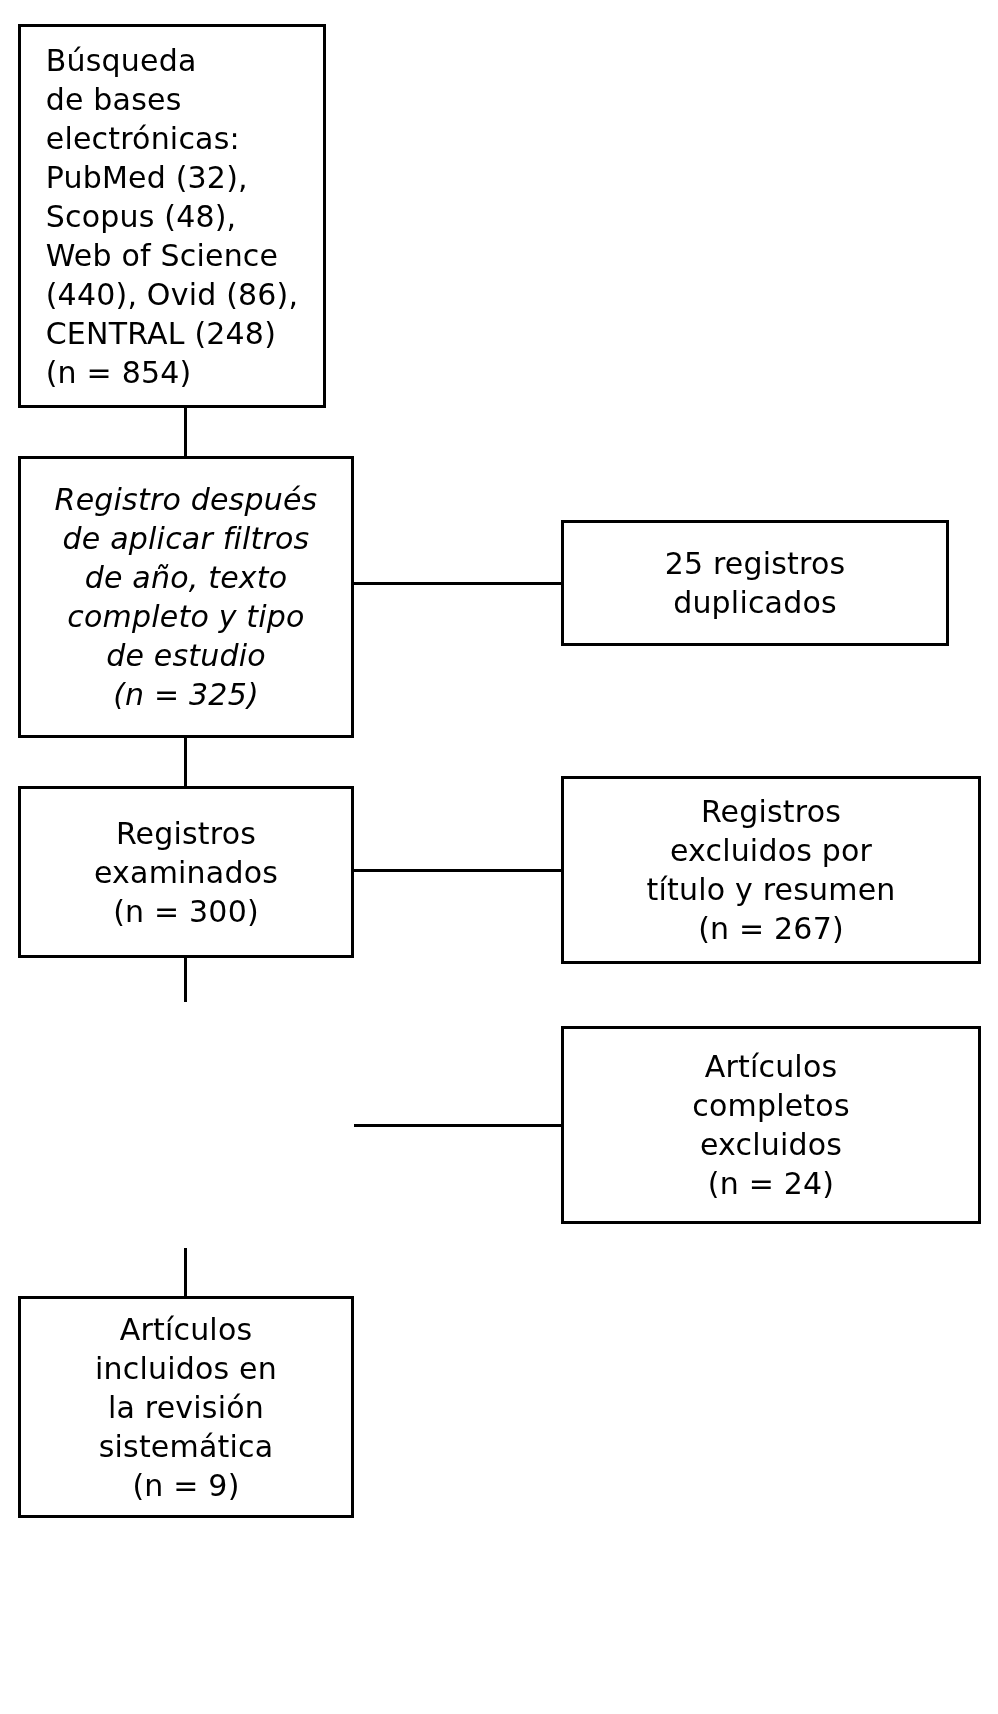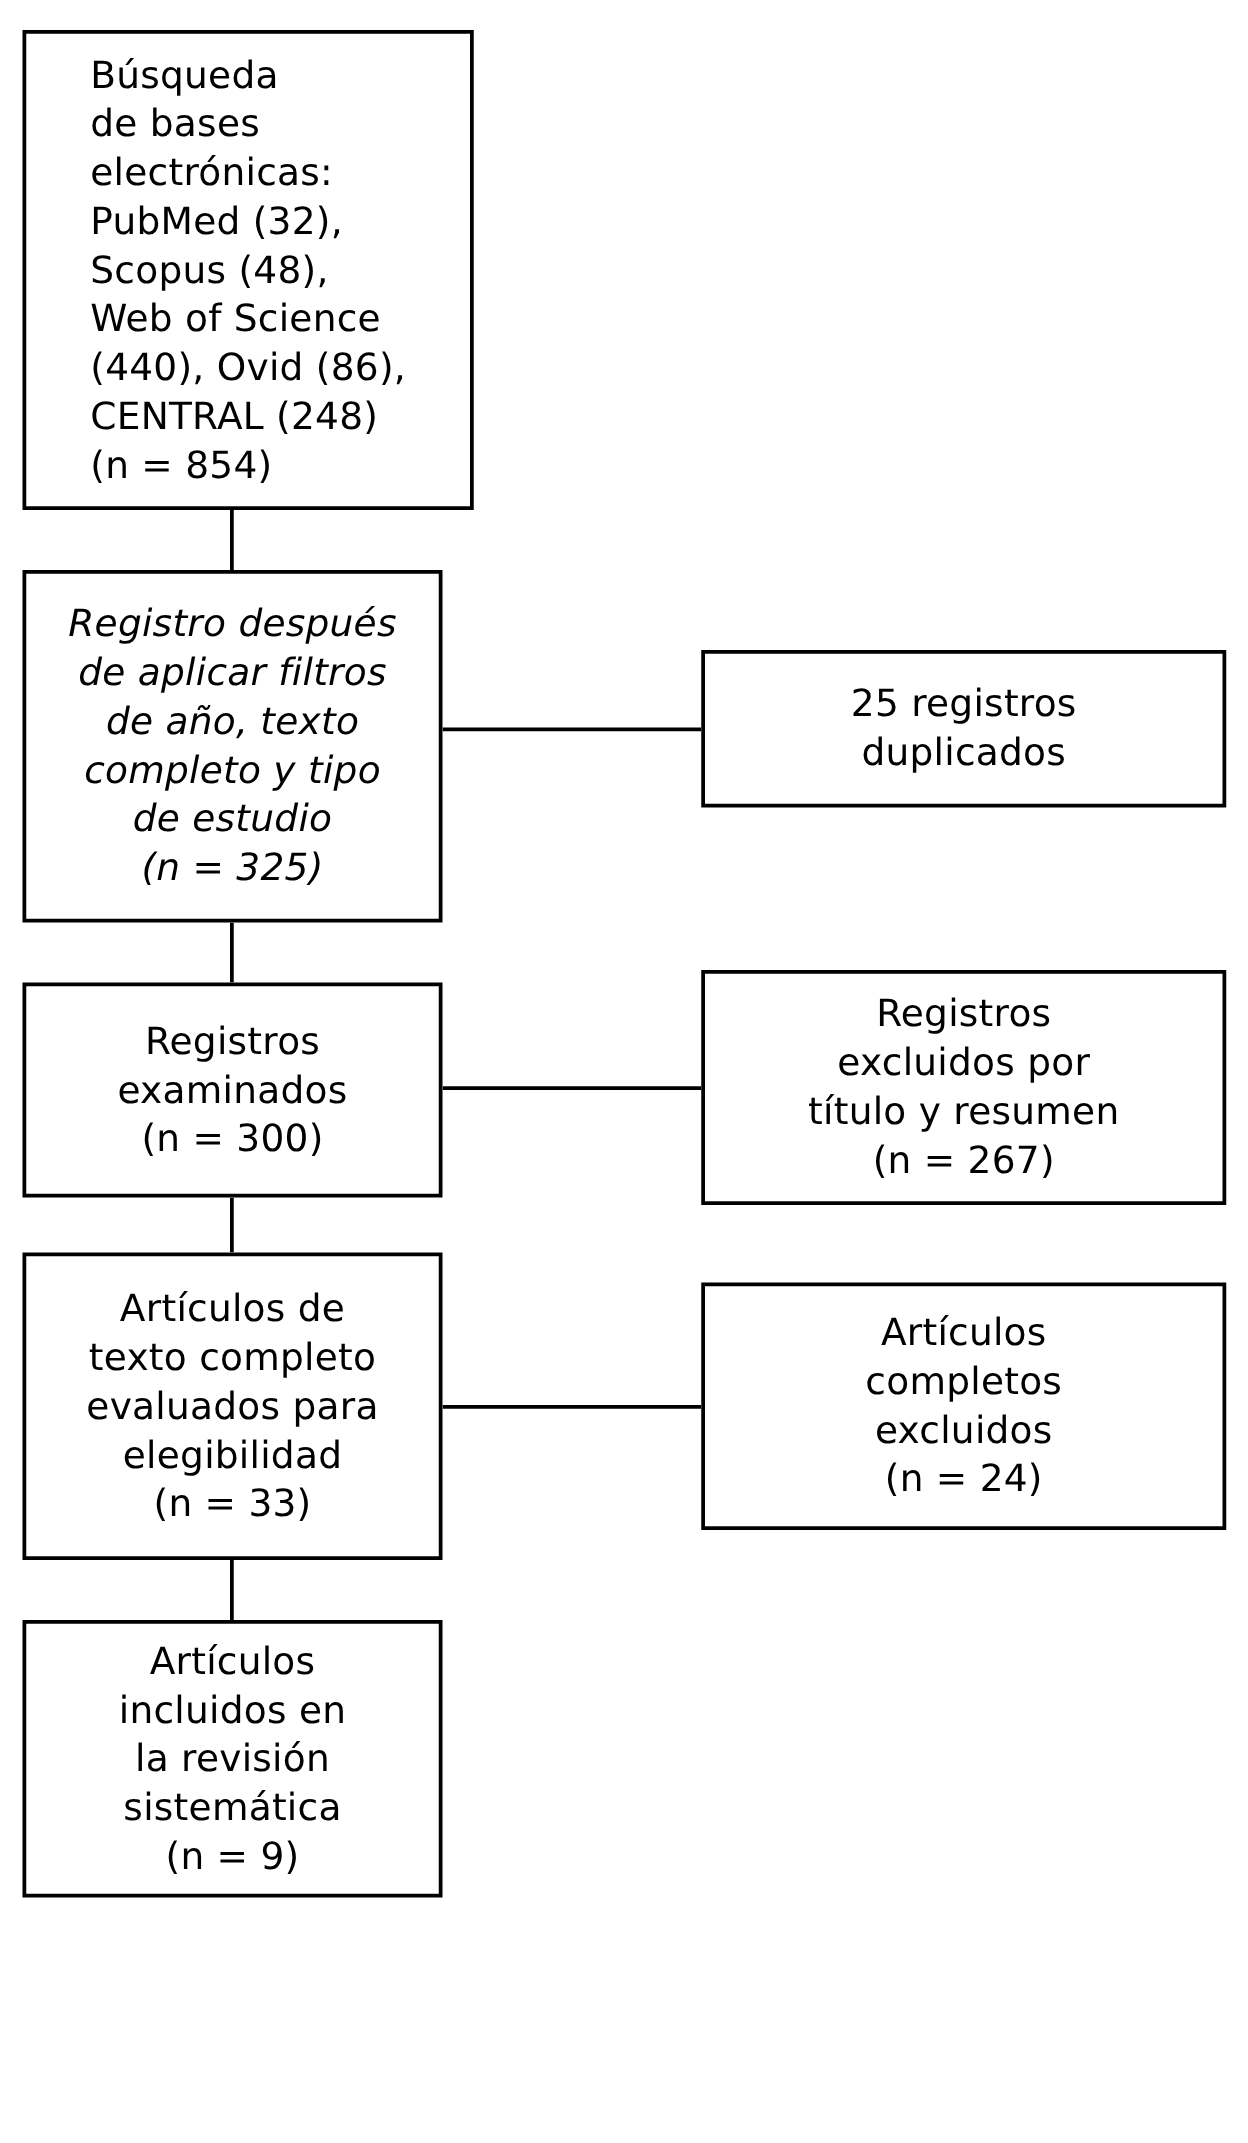--- a/index.html
+++ b/index.html
@@ -43,28 +43,28 @@
     text-align: left;
   }
   .connector {
     position: absolute;
     background: #000000;
   }
   .v-line { width: 3px; }
   .h-line { height: 3px; }
 
   
-  #box-search     { left: 18px;  top: 24px;   width: 361px; height: 384px; font-size: 30px; }
+  #box-search     { left: 18px;  top: 24px;   width: 308px; height: 384px; font-size: 30px; }
   #box-filters    { left: 18px;  top: 456px;  width: 336px; height: 282px; font-size: 30px; font-style: italic; }
   #box-screened   { left: 18px;  top: 786px;  width: 336px; height: 172px; font-size: 30px; }
   #box-fulltext   { left: 18px;  top: 1002px; width: 336px; height: 246px; font-size: 30px; }
   #box-included   { left: 18px;  top: 1296px; width: 336px; height: 222px; font-size: 30px; }
 
   
-  #box-duplicates { left: 561px; top: 520px;  width: 420px; height: 126px; font-size: 30px; }
+  #box-duplicates { left: 561px; top: 520px;  width: 388px; height: 126px; font-size: 30px; }
   #box-excl-title { left: 561px; top: 776px;  width: 420px; height: 188px; font-size: 30px; }
   #box-excl-full  { left: 561px; top: 1026px; width: 420px; height: 198px; font-size: 30px; }
 </style>
 </head>
 <body>
 
 <div id="diagram">
 
   <div class="connector v-line" style="left:184px; top:408px; height:48px;"></div>
 
@@ -100,27 +100,20 @@
 de estudio
 (n = 325)</span>
   </div>
 
   <div class="box" id="box-screened">
     <span class="txt">Registros
 examinados
 (n = 300)</span>
   </div>
 
-  <div class="box" id="box-fulltext">
-    <span class="txt">Artículos de
-texto completo
-evaluados para
-elegibilidad
-(n = 33)</span>
-  </div>
 
   <div class="box" id="box-included">
     <span class="txt">Artículos
 incluidos en
 la revisión
 sistemática
 (n = 9)</span>
   </div>
 
   <div class="box" id="box-duplicates">

